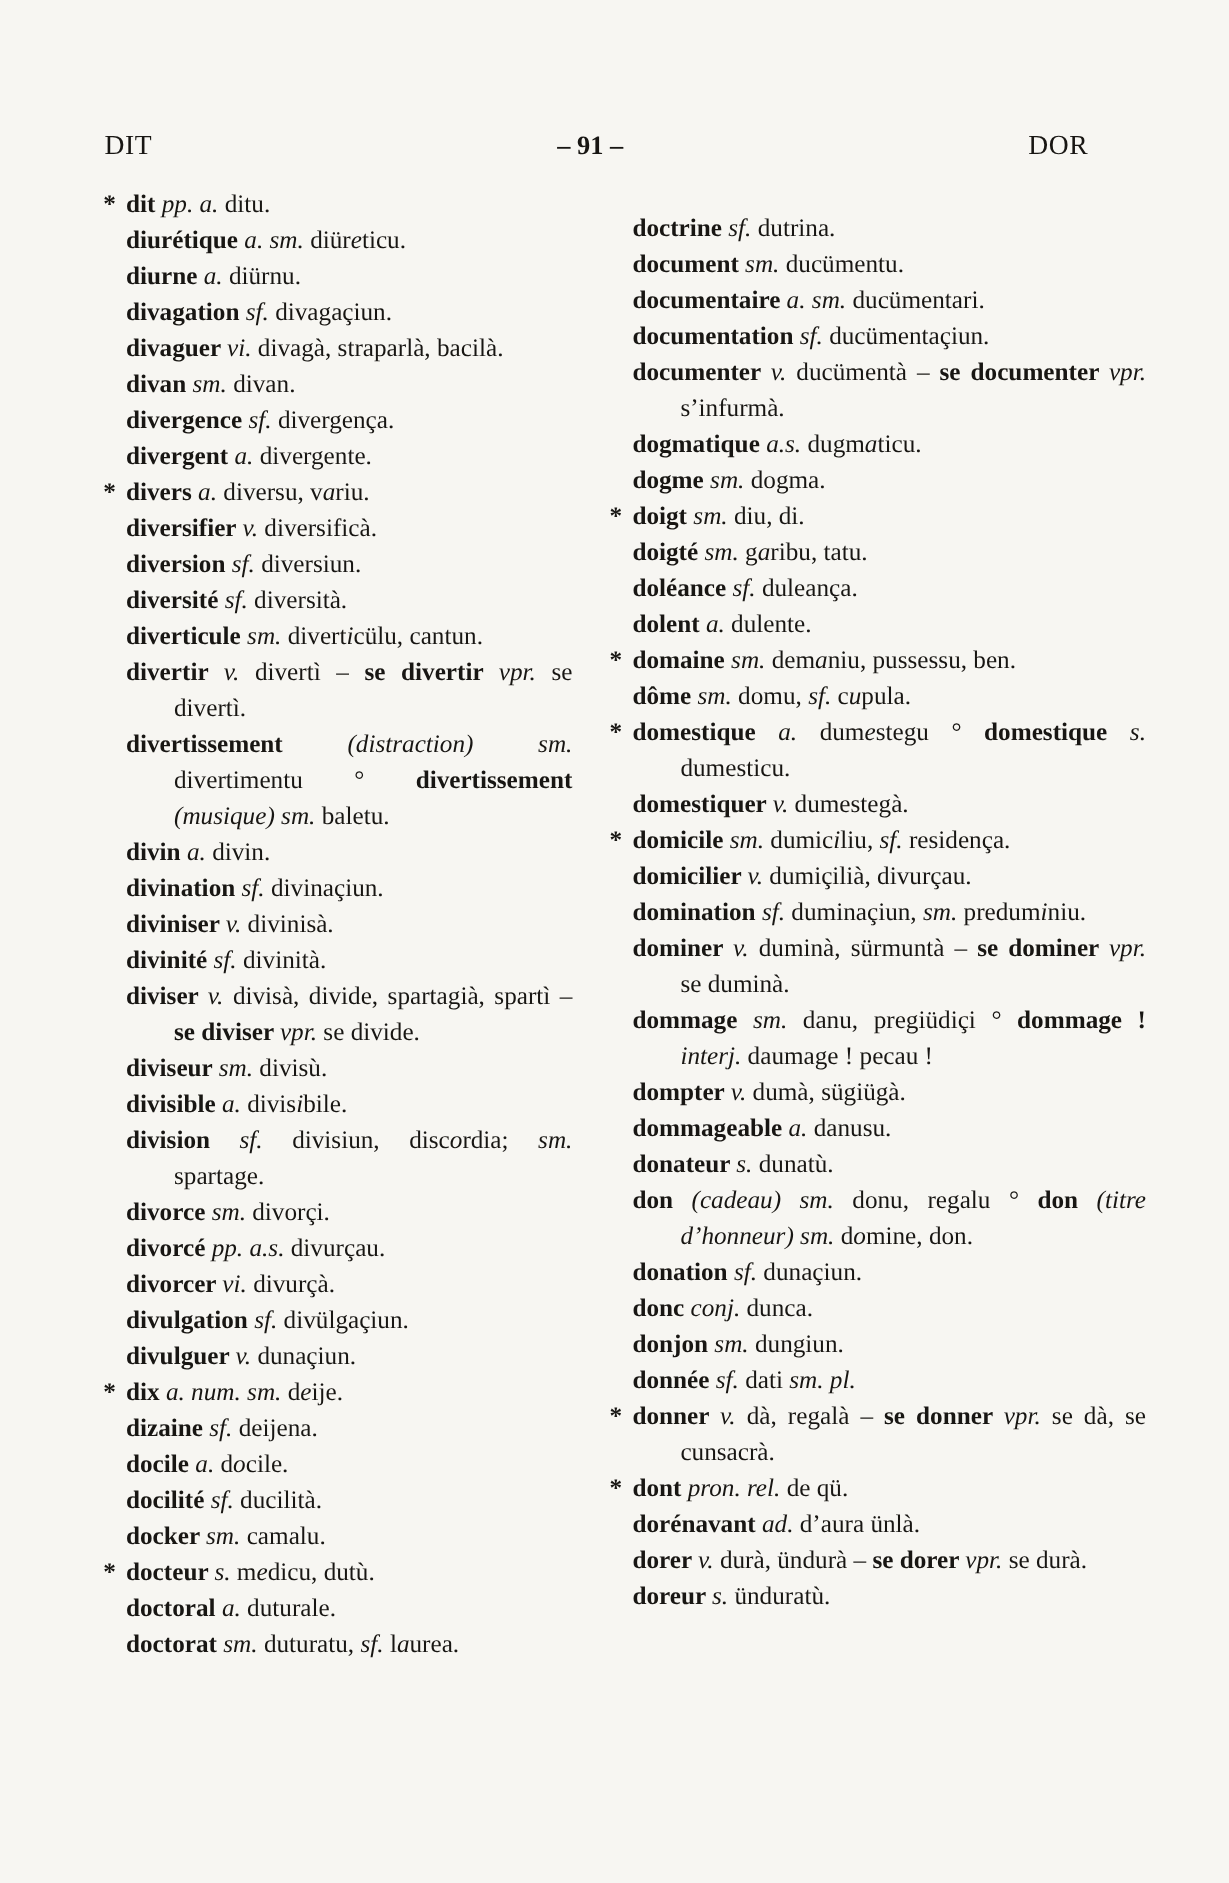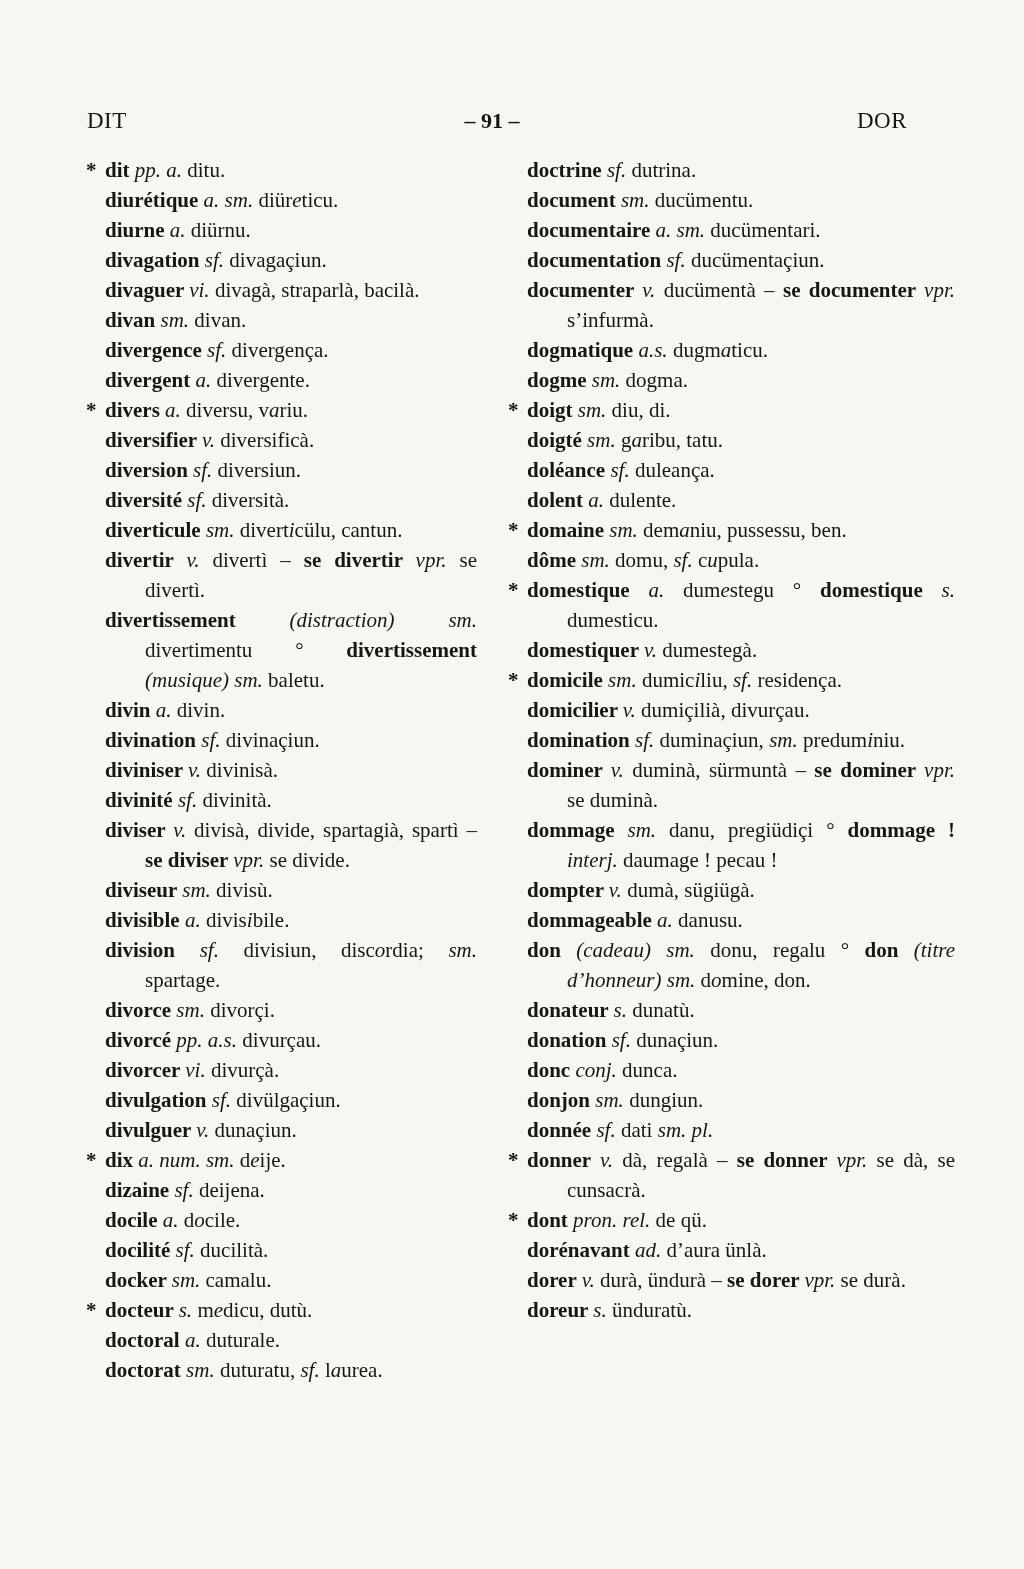--- a/index.html
+++ b/index.html
@@ -21,21 +21,21 @@
   .guide-word { letter-spacing: 0.5px; }
   .page-number { font-size: 22px; font-weight: bold; }
   .columns {
     position: absolute;
     top: 155px; left: 85px;
     display: flex; gap: 30px;
     align-items: flex-start;
   }
   .col { box-sizing: border-box; }
   .col-left  { width: 392px; }
-  .col-right { width: 448px; }
+  .col-right { width: 448px; margin-top: 20px; }
   .entry {
     font-size: 21px;
     line-height: 30px;
     text-align: justify;
     padding-left: 60px;
     text-indent: -40px;
     position: relative;
   }
   .star {
     position: absolute;
@@ -111,22 +111,22 @@
         <div class="entry"><span class="seg-b">dôme </span><span class="seg-i">sm. </span><span class="seg-n">domu, </span><span class="seg-i">sf. </span><span class="seg-n">c</span><span class="seg-i">u</span><span class="seg-n">pula.</span></div>
         <div class="entry"><span class="star">*</span><span class="seg-b">domestique </span><span class="seg-i">a. </span><span class="seg-n">dum</span><span class="seg-i">e</span><span class="seg-n">stegu ° </span><span class="seg-b">domestique </span><span class="seg-i">s. </span><span class="seg-n">dumesticu.</span></div>
         <div class="entry"><span class="seg-b">domestiquer </span><span class="seg-i">v. </span><span class="seg-n">dumestegà.</span></div>
         <div class="entry"><span class="star">*</span><span class="seg-b">domicile </span><span class="seg-i">sm. </span><span class="seg-n">dumic</span><span class="seg-i">i</span><span class="seg-n">liu, </span><span class="seg-i">sf. </span><span class="seg-n">residença.</span></div>
         <div class="entry"><span class="seg-b">domicilier </span><span class="seg-i">v. </span><span class="seg-n">dumiçilià, divurçau.</span></div>
         <div class="entry"><span class="seg-b">domination </span><span class="seg-i">sf. </span><span class="seg-n">duminaçiun, </span><span class="seg-i">sm. </span><span class="seg-n">predum</span><span class="seg-i">i</span><span class="seg-n">niu.</span></div>
         <div class="entry"><span class="seg-b">dominer </span><span class="seg-i">v. </span><span class="seg-n">duminà, sürmuntà – </span><span class="seg-b">se dominer </span><span class="seg-i">vpr. </span><span class="seg-n">se duminà.</span></div>
         <div class="entry"><span class="seg-b">dommage </span><span class="seg-i">sm. </span><span class="seg-n">danu, pregiüdiçi ° </span><span class="seg-b">dommage ! </span><span class="seg-i">interj. </span><span class="seg-n">daumage ! pecau !</span></div>
         <div class="entry"><span class="seg-b">dompter </span><span class="seg-i">v. </span><span class="seg-n">dumà, sügiügà.</span></div>
         <div class="entry"><span class="seg-b">dommageable </span><span class="seg-i">a. </span><span class="seg-n">danusu.</span></div>
+        <div class="entry"><span class="seg-b">donateur </span><span class="seg-i">s. </span><span class="seg-n">dunatù.</span></div>
         <div class="entry"><span class="seg-b">don </span><span class="seg-i">(cadeau) sm. </span><span class="seg-n">donu, regalu ° </span><span class="seg-b">don </span><span class="seg-i">(titre d’honneur) sm. </span><span class="seg-n">d</span><span class="seg-i">o</span><span class="seg-n">mine, don.</span></div>
-        <div class="entry"><span class="seg-b">donateur </span><span class="seg-i">s. </span><span class="seg-n">dunatù.</span></div>
         <div class="entry"><span class="seg-b">donation </span><span class="seg-i">sf. </span><span class="seg-n">dunaçiun.</span></div>
         <div class="entry"><span class="seg-b">donc </span><span class="seg-i">conj. </span><span class="seg-n">dunca.</span></div>
         <div class="entry"><span class="seg-b">donjon </span><span class="seg-i">sm. </span><span class="seg-n">dungiun.</span></div>
         <div class="entry"><span class="seg-b">donnée </span><span class="seg-i">sf. </span><span class="seg-n">dati </span><span class="seg-i">sm. pl.</span></div>
         <div class="entry"><span class="star">*</span><span class="seg-b">donner </span><span class="seg-i">v. </span><span class="seg-n">dà, regalà – </span><span class="seg-b">se donner </span><span class="seg-i">vpr. </span><span class="seg-n">se dà, se cunsacrà.</span></div>
         <div class="entry"><span class="star">*</span><span class="seg-b">dont </span><span class="seg-i">pron. rel. </span><span class="seg-n">de qü.</span></div>
         <div class="entry"><span class="seg-b">dorénavant </span><span class="seg-i">ad. </span><span class="seg-n">d’aura ünlà.</span></div>
         <div class="entry"><span class="seg-b">dorer </span><span class="seg-i">v. </span><span class="seg-n">durà, ündurà – </span><span class="seg-b">se dorer </span><span class="seg-i">vpr. </span><span class="seg-n">se durà.</span></div>
         <div class="entry"><span class="seg-b">doreur </span><span class="seg-i">s. </span><span class="seg-n">ünduratù.</span></div>
       </div>

